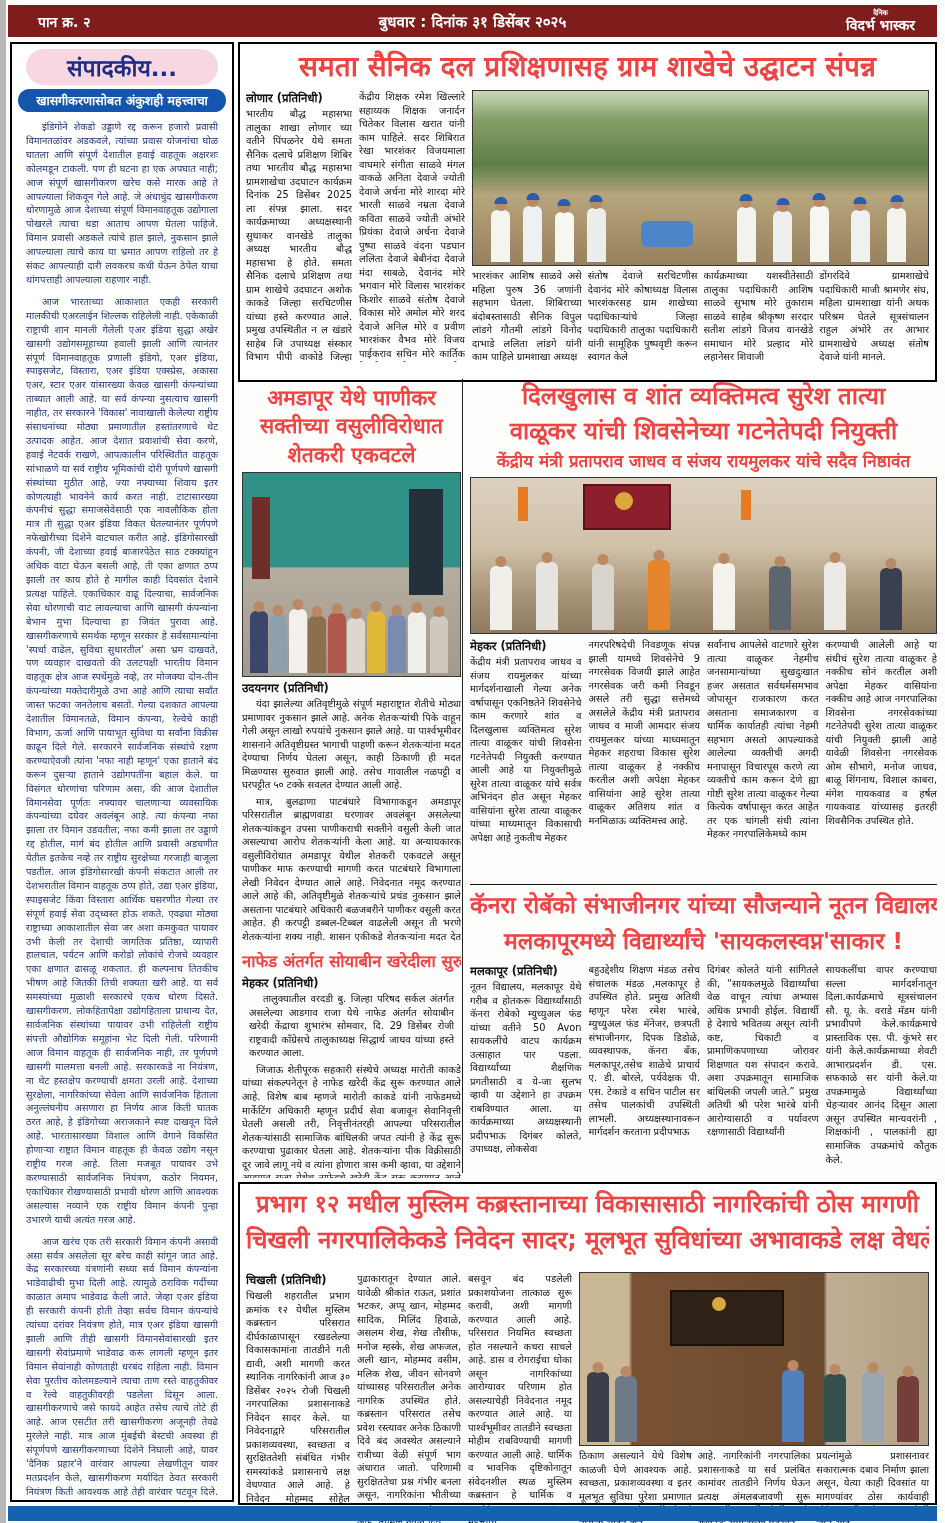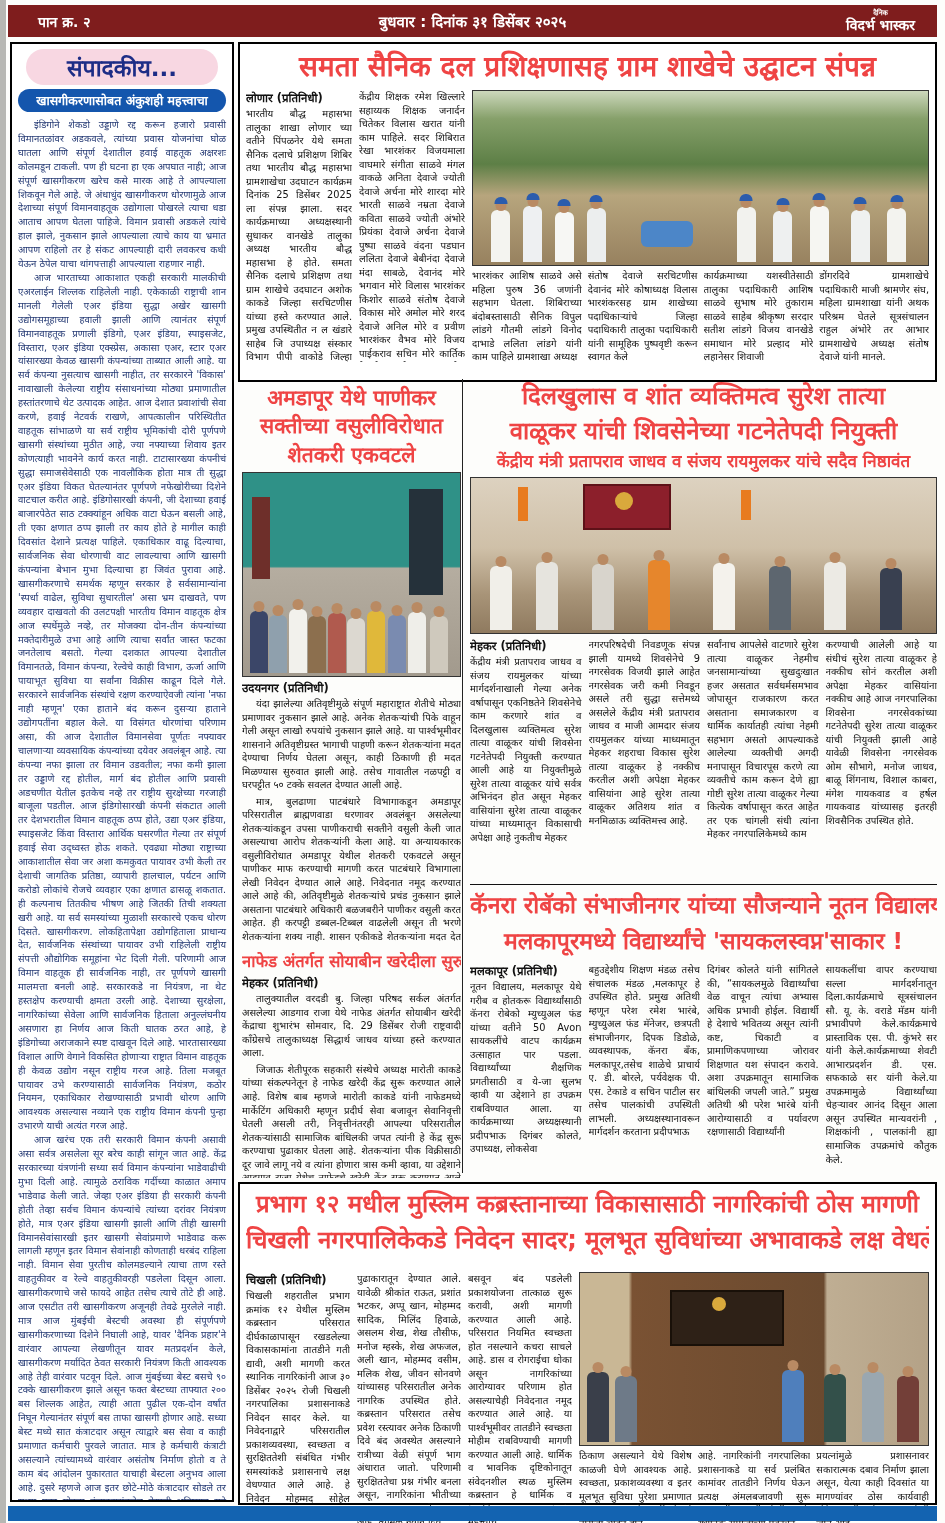--- a/index.html
+++ b/index.html
@@ -16,21 +16,21 @@
   .mh-brand small{display:block;font-size:7px;font-weight:bold;}
   .mh-brand b{font-size:14px;}
 
   
   .editorial{position:absolute;left:10px;top:42px;width:224px;height:1460px;border:2.5px solid #000;
              background:#fff;padding:3px 6px;box-sizing:border-box;overflow:hidden;}
   .ed-title{background:#f8d7e2;border-radius:18px;margin:2px 8px 4px;text-align:center;
             font-size:23px;font-weight:bold;color:#1d2d86;padding:2px 0;}
   .ed-pill{background:#1456ad;color:#fff;border-radius:14px;text-align:center;font-weight:bold;
            font-size:12.5px;padding:3px 4px;margin:2px 0 6px;}
-  .ed-p{margin:0;font-size:9.6px;line-height:1.45;text-align:justify;color:#253a74;text-indent:16px;}
+  .ed-p{margin:8px;font-size:9.6px;line-height:1.45;text-align:justify;color:#253a74;text-indent:16px;}
 
   .jt{font-size:9.8px;line-height:1.38;text-align:justify;display:block;}
   .byline{display:block;font-size:11.5px;margin-bottom:2px;}
   .colx{overflow:hidden;}
 
   
   .a1{position:absolute;left:238px;top:42px;width:699px;height:340px;border:2px solid #000;
       box-sizing:border-box;padding:2px 6px;background:#fff;}
   .hl{font-weight:bold;color:#ef4444;text-align:center;margin:0;}
   .fit{white-space:nowrap;overflow:hidden;}
@@ -156,21 +156,21 @@
         <i class="fig" style="left:76%;width:18px;height:61px;background:#efeee9;"></i>
         <i class="fig" style="left:86%;width:18px;height:57px;background:#cfc9bd;"></i>
       </div>
       <b class="byline">उदयनगर (प्रतिनिधी)</b>
       <p class="jt" style="margin:0 0 3px;text-indent:14px;">यंदा झालेल्या अतिवृष्टीमुळे संपूर्ण महाराष्ट्रात शेतीचे मोठ्या प्रमाणावर नुकसान झाले आहे. अनेक शेतकऱ्यांची पिके वाहून गेली असून लाखो रुपयांचे नुकसान झाले आहे. या पार्श्वभूमीवर शासनाने अतिवृष्टीग्रस्त भागाची पाहणी करून शेतकऱ्यांना मदत देण्याचा निर्णय घेतला असून, काही ठिकाणी ही मदत मिळण्यास सुरुवात झाली आहे. तसेच गावातील नळपट्टी व घरपट्टीत ५० टक्के सवलत देण्यात आली आहे.</p>
       <p class="jt" style="margin:0;text-indent:14px;">मात्र, बुलढाणा पाटबंधारे विभागाकडून अमडापूर परिसरातील ब्राह्मणवाडा धरणावर अवलंबून असलेल्या शेतकऱ्यांकडून उपसा पाणीकराची सक्तीने वसुली केली जात असल्याचा आरोप शेतकऱ्यांनी केला आहे. या अन्यायकारक वसुलीविरोधात अमडापूर येथील शेतकरी एकवटले असून पाणीकर माफ करण्याची मागणी करत पाटबंधारे विभागाला लेखी निवेदन देण्यात आले आहे. निवेदनात नमूद करण्यात आले आहे की, अतिवृष्टीमुळे शेतकऱ्यांचे प्रचंड नुकसान झाले असताना पाटबंधारे अधिकारी बळजबरीने पाणीकर वसुली करत आहेत. ही करपट्टी डब्बल-टिब्बल वाढलेली असून ती भरणे शेतकऱ्यांना शक्य नाही. शासन एकीकडे शेतकऱ्यांना मदत देत असताना दुसरीकडे पाटबंधारे विभागाकडून होणारी ही सक्तीची वसुली अन्यायकारक असल्याचे शेतकऱ्यांचे म्हणणे आहे. ब्राह्मणवाडा धरणाचा उपसा पाणीकर तात्काळ माफ करावा व सक्तीची वसुली थांबवावी, अशी ठाम मागणी शेतकऱ्यांनी केली आहे. अन्यथा लोकशाही मार्गाने तीव्र आंदोलन छेडण्याचा इशाराही निवेदनातून देण्यात आला आहे. या निवेदनावर शेतकरी भूषण वल्लभराव देशमुख, गजानन पघने, श्याम रामचंद्र जुमडे, भीमराव पवनारकर, दिगंबर हरकाळ, एकनाथ लेकुरवाळे, गोपाल देशमुख, सुनील सोनुने, तुळशीदास ढोले, गजानन देशमुख, योगेश जुमडे, राजू खंदळकर यांच्यासह अनेक शेतकऱ्यांच्या स्वाक्षऱ्या आहेत.</p>
     </section>
     <section class="nafed">
       <h2 class="hl nafed-hl fit">नाफेड अंतर्गत सोयाबीन खरेदीला सुरुवात</h2>
       <b class="byline">मेहकर (प्रतिनिधी)</b>
-      <p class="jt" style="margin:0 0 3px;text-indent:14px;">तालुक्यातील वरदडी बु. जिल्हा परिषद सर्कल अंतर्गत असलेल्या आडगाव राजा येथे नाफेड अंतर्गत सोयाबीन खरेदी केंद्राचा शुभारंभ सोमवार, दि. 29 डिसेंबर रोजी राष्ट्रवादी काँग्रेसचे तालुकाध्यक्ष सिद्धार्थ जाधव यांच्या हस्ते करण्यात आला.</p>
+      <p class="jt" style="margin:0 7px 3px;text-indent:14px;">तालुक्यातील वरदडी बु. जिल्हा परिषद सर्कल अंतर्गत असलेल्या आडगाव राजा येथे नाफेड अंतर्गत सोयाबीन खरेदी केंद्राचा शुभारंभ सोमवार, दि. 29 डिसेंबर रोजी राष्ट्रवादी काँग्रेसचे तालुकाध्यक्ष सिद्धार्थ जाधव यांच्या हस्ते करण्यात आला.</p>
       <p class="jt" style="margin:0;text-indent:14px;">जिजाऊ शेतीपूरक सहकारी संस्थेचे अध्यक्ष मारोती काकडे यांच्या संकल्पनेतून हे नाफेड खरेदी केंद्र सुरू करण्यात आले आहे. विशेष बाब म्हणजे मारोती काकडे यांनी नाफेडमध्ये मार्केटिंग अधिकारी म्हणून प्रदीर्घ सेवा बजावून सेवानिवृत्ती घेतली असली तरी, निवृत्तीनंतरही आपल्या परिसरातील शेतकऱ्यांसाठी सामाजिक बांधिलकी जपत त्यांनी हे केंद्र सुरू करण्याचा पुढाकार घेतला आहे. शेतकऱ्यांना पीक विक्रीसाठी दूर जावे लागू नये व त्यांना होणारा त्रास कमी व्हावा, या उद्देशाने आडगाव राजा येथेच नाफेडचे खरेदी केंद्र सुरू करण्यात आले आहे.</p>
     </section>
   </div>
 
   <div class="mid-right">
     <section class="suresh">
       <h2 class="hl su-hl fit">दिलखुलास व शांत व्यक्तिमत्व सुरेश तात्या</h2>
       <h2 class="hl su-hl fit">वाळूकर यांची शिवसेनेच्या गटनेतेपदी नियुक्ती</h2>
       <h3 class="hl su-sub fit">केंद्रीय मंत्री प्रतापराव जाधव व संजय रायमुलकर यांचे सदैव निष्ठावंत</h3>
       <div class="photo photo2" style="margin-top:3px;">

